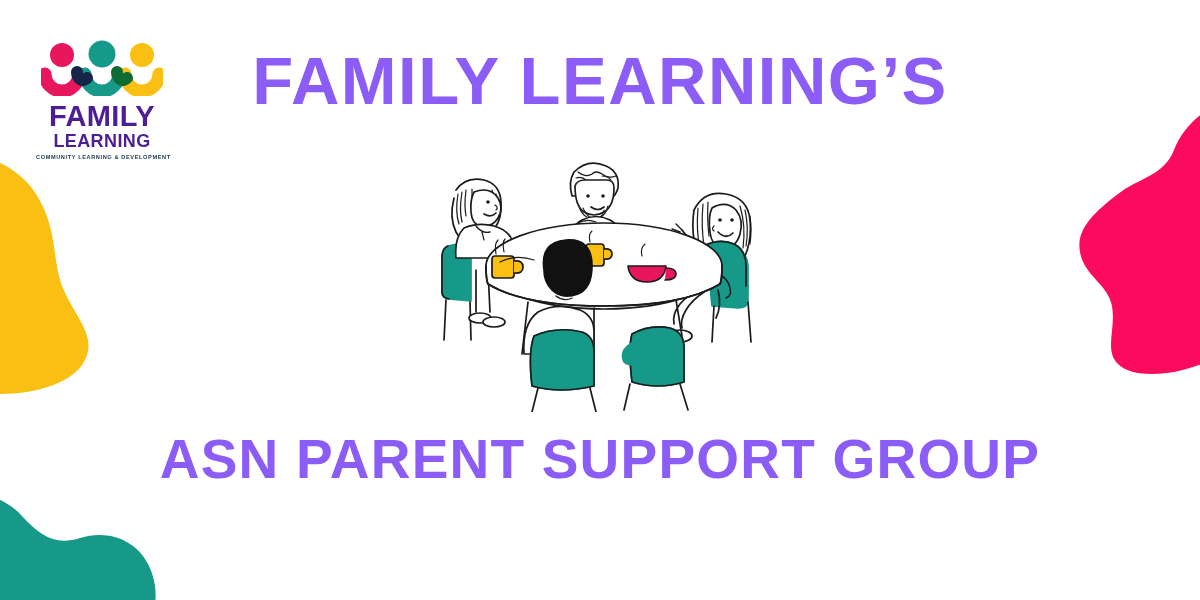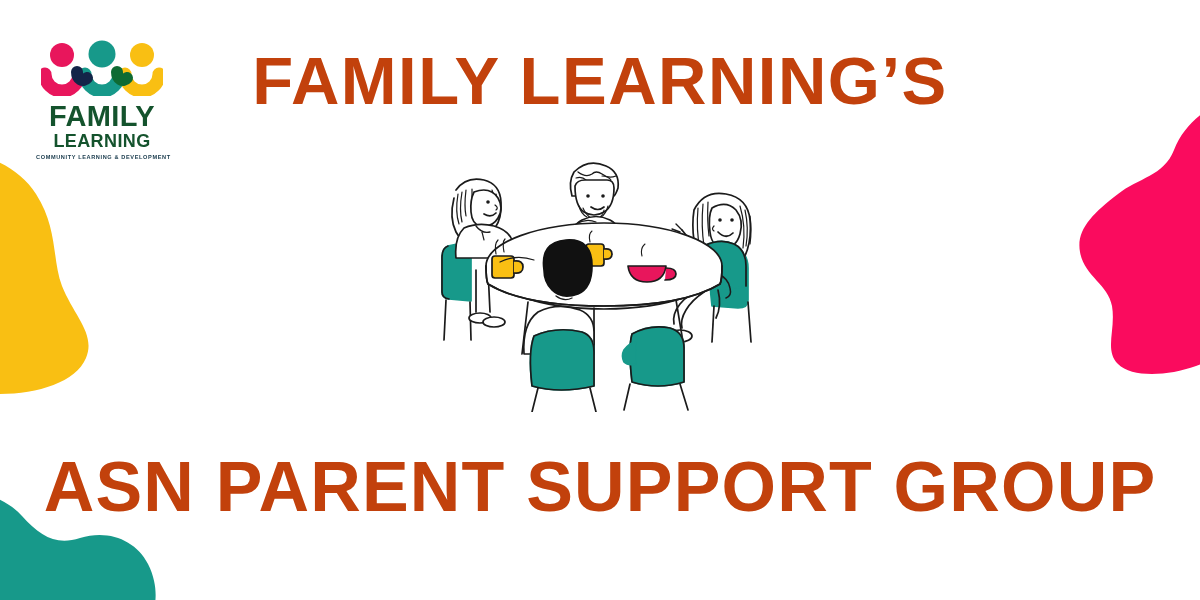--- a/index.html
+++ b/index.html
@@ -51,21 +51,21 @@
     height: 128px;
   }
   .logo-mark {
     width: 122px;
     height: 56px;
     display: block;
     margin: 0 auto 6px auto;
   }
   .logo-word {
     text-align: center;
-    color: #14532d;
+    color: #4c1d95;
     font-weight: bold;
     letter-spacing: 0.4px;
     line-height: 1.02;
   }
   .logo-word .l1 { font-size: 29px; }
   .logo-word .l2 { font-size: 18px; }
   .logo-tag {
     text-align: center;
     color: #17394b;
     font-size: 5.6px;
@@ -74,34 +74,33 @@
     margin-top: 4px;
     white-space: nowrap;
   }
 
   
   .headline {
     position: absolute;
     left: 0;
     width: 1200px;
     text-align: center;
-    color: #c2410c;
+    color: #8b5cf6;
     font-weight: bold;
     font-family: "Liberation Sans", sans-serif;
   }
   .headline-top {
     top: 42px;
     font-size: 67px;
     letter-spacing: 1.5px;
   }
   .headline-bottom {
     top: 427px;
-    font-size: 70px;
+    font-size: 55px;
     letter-spacing: 1.2px;
-    margin-top: 20px;
   }
 
   
   .illustration {
     position: absolute;
     left: 418px;
     top: 150px;
     width: 360px;
     height: 262px;
   }

